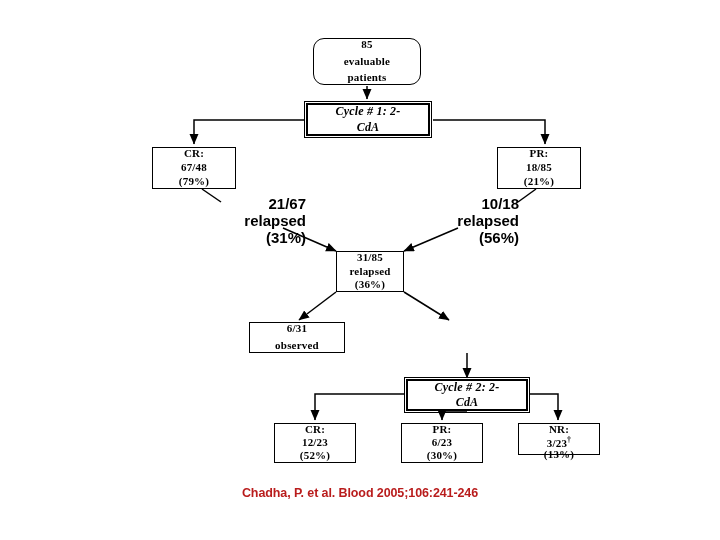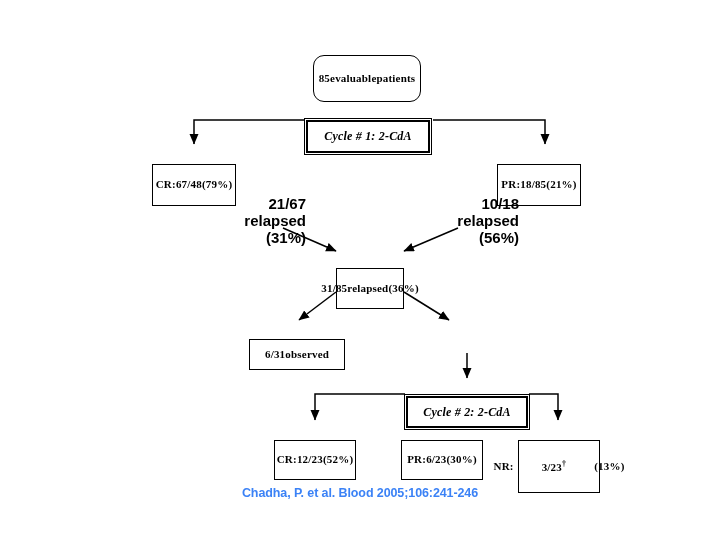--- a/index.html
+++ b/index.html
@@ -21,29 +21,28 @@
     top: 0;
     width: 720px;
     height: 540px;
   }
   .node {
     position: absolute;
     box-sizing: border-box;
     background: #ffffff;
     color: #000000;
     display: flex;
-    flex-direction: row;
+    flex-direction: column;
     align-items: center;
-    justify-content: center;
+    justify-content: space-between;
     text-align: center;
     font-weight: bold;
     line-height: 1.08;
     letter-spacing: 0.2px;
     z-index: 2;
-    margin-top: 17px;
   }
   .node .ln { display: block; white-space: nowrap; }
 
   
   .rect {
     border: 1.5px solid #000000;
     font-size: 11px;
   }
   
   .rounded {
@@ -75,21 +74,21 @@
 
   .citation {
     position: absolute;
     left: 0;
     top: 486px;
     width: 720px;
     text-align: center;
     font-family: "Liberation Sans", "DejaVu Sans", sans-serif;
     font-size: 12.5px;
     font-weight: bold;
-    color: #3b82f6;
+    color: #b91c1c;
     letter-spacing: -0.1px;
     z-index: 2;
   }
   sup { font-size: 0.72em; vertical-align: super; font-weight: bold; }
 </style>
 </head>
 <body>
 
 <div id="page">
 
@@ -180,21 +179,21 @@
     <span class="ln">12/23</span>
     <span class="ln">(52%)</span>
   </div>
 
   <div class="node rect" style="left:401px; top:423px; width:82px; height:40px;">
     <span class="ln">PR:</span>
     <span class="ln">6/23</span>
     <span class="ln">(30%)</span>
   </div>
 
-  <div class="node rect" style="left:518px; top:423px; width:82px; height:53px;gap:28px;">
+  <div class="node rect" style="left:518px; top:423px; width:82px; height:32px;">
     <span class="ln">NR:</span>
     <span class="ln"><span>3/23</span><sup>†</sup></span>
     <span class="ln">(13%)</span>
   </div>
 
   <div class="citation">Chadha, P. et al. Blood 2005;106:241-246</div>
 
 </div>
 
 </body></html>

